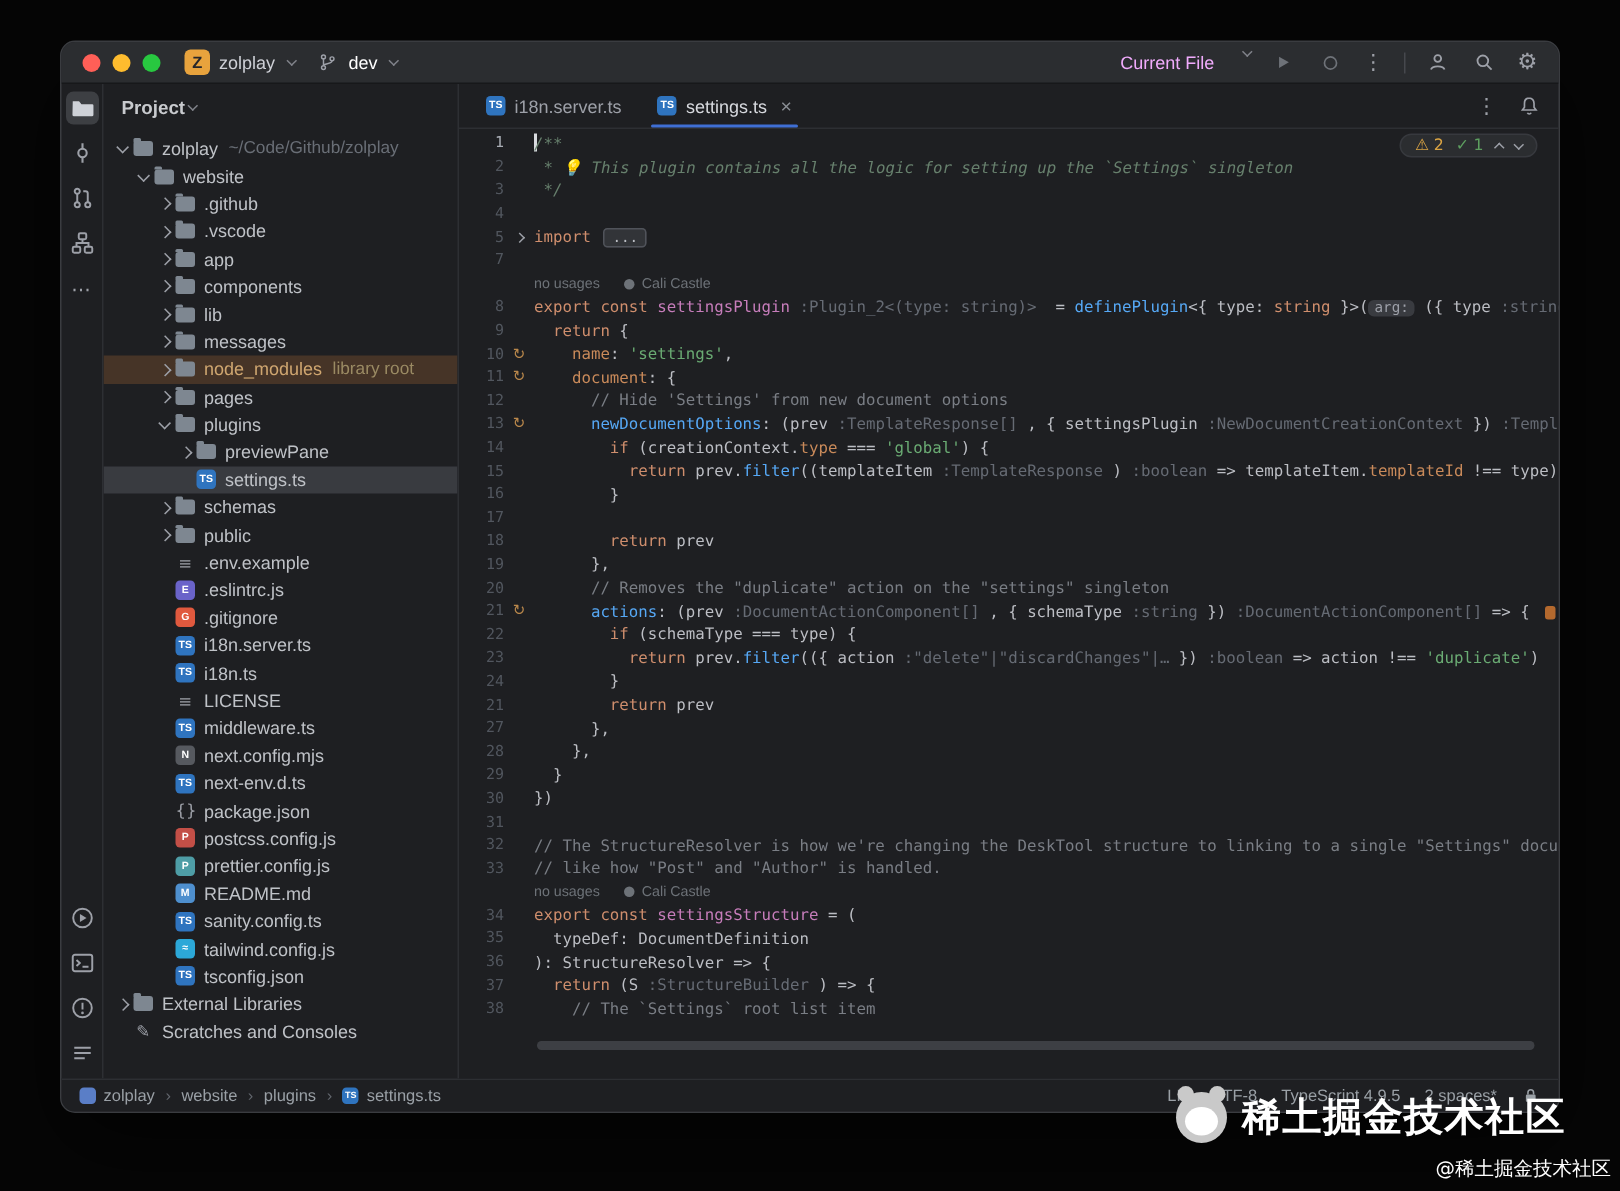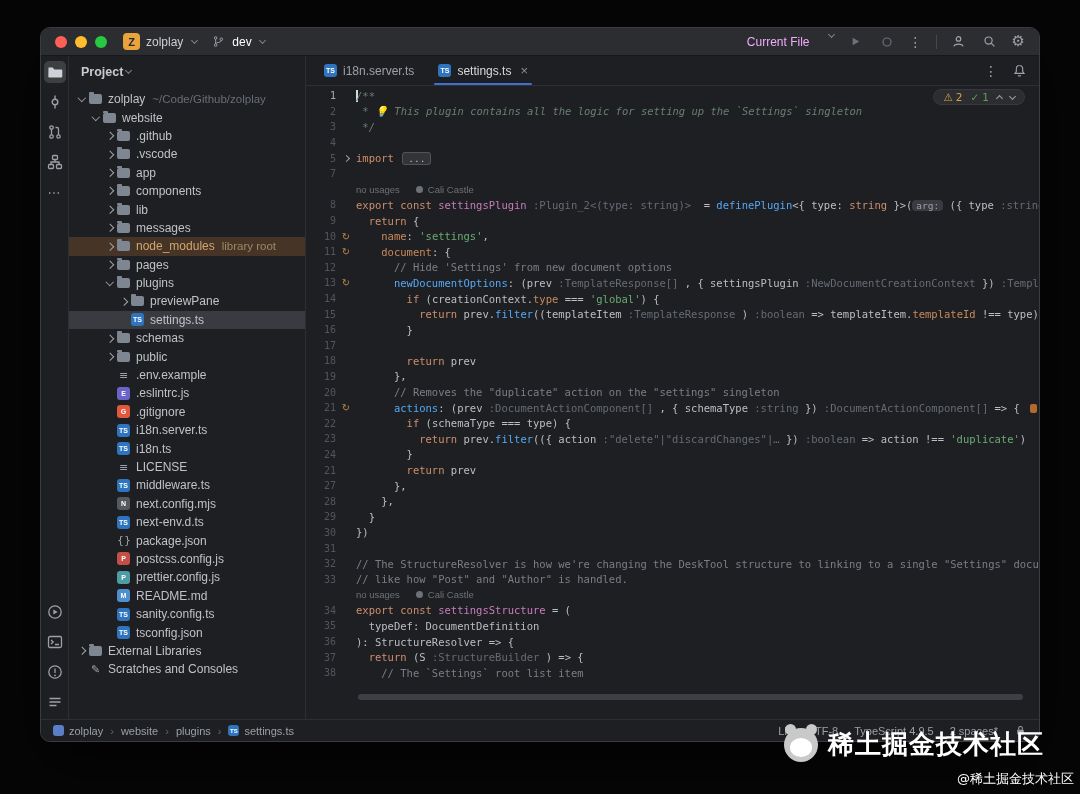--- a/index.html
+++ b/index.html
@@ -377,20 +377,25 @@
           </div>
           <div class="tree-row" style="padding-left: 34px;">
             <span class="tchev"></span>
             <span class="ic-sq" style="background: rgb(78, 143, 206);">M</span>
             <span class="tlabel">README.md</span>
           </div>
           <div class="tree-row" style="padding-left: 34px; text-align: center;">
             <span class="tchev"></span>
             <span class="ic-sq" style="background: rgb(47, 116, 191);">TS</span>
             <span class="tlabel">sanity.config.ts</span>
+          </div>
+          <div class="tree-row" style="padding-left: 34px;">
+            <span class="tchev"></span>
+            <span class="ic-sq" style="background: rgb(44, 168, 216);">≈</span>
+            <span class="tlabel">tailwind.config.js</span>
           </div>
           <div class="tree-row" style="padding-left: 34px;">
             <span class="tchev"></span>
             <span class="ic-sq" style="background: rgb(47, 116, 191);">TS</span>
             <span class="tlabel">tsconfig.json</span>
           </div>
           <div class="tree-row" style="padding-left: 6px;">
             <span class="tchev right"></span>
             <span class="ic-folder"></span>
             <span class="tlabel">External Libraries</span>

